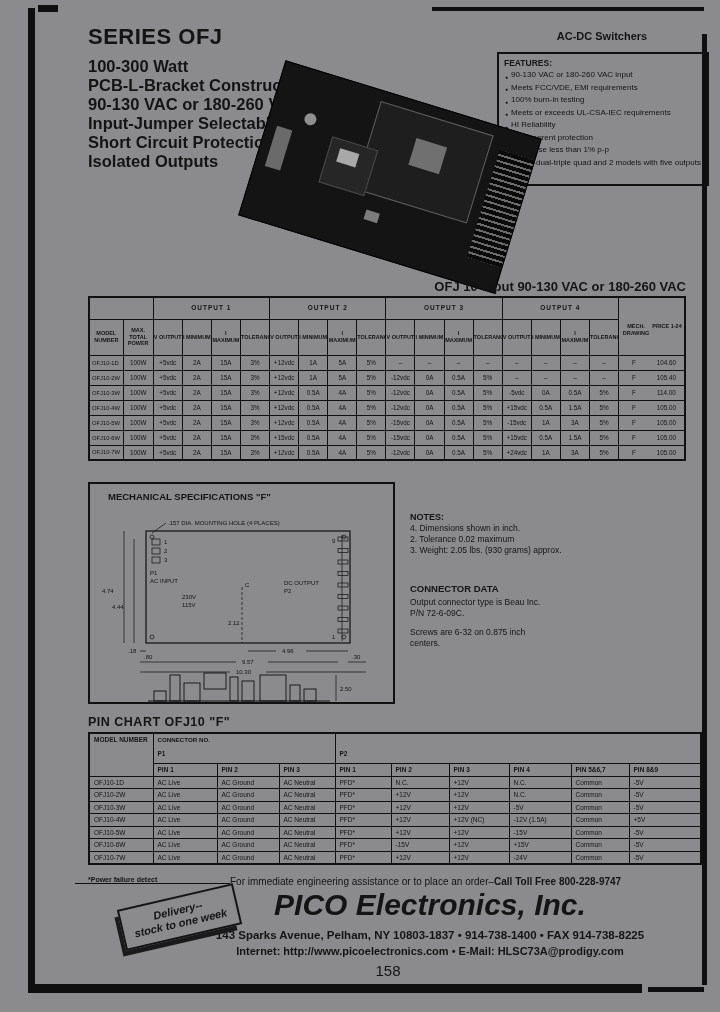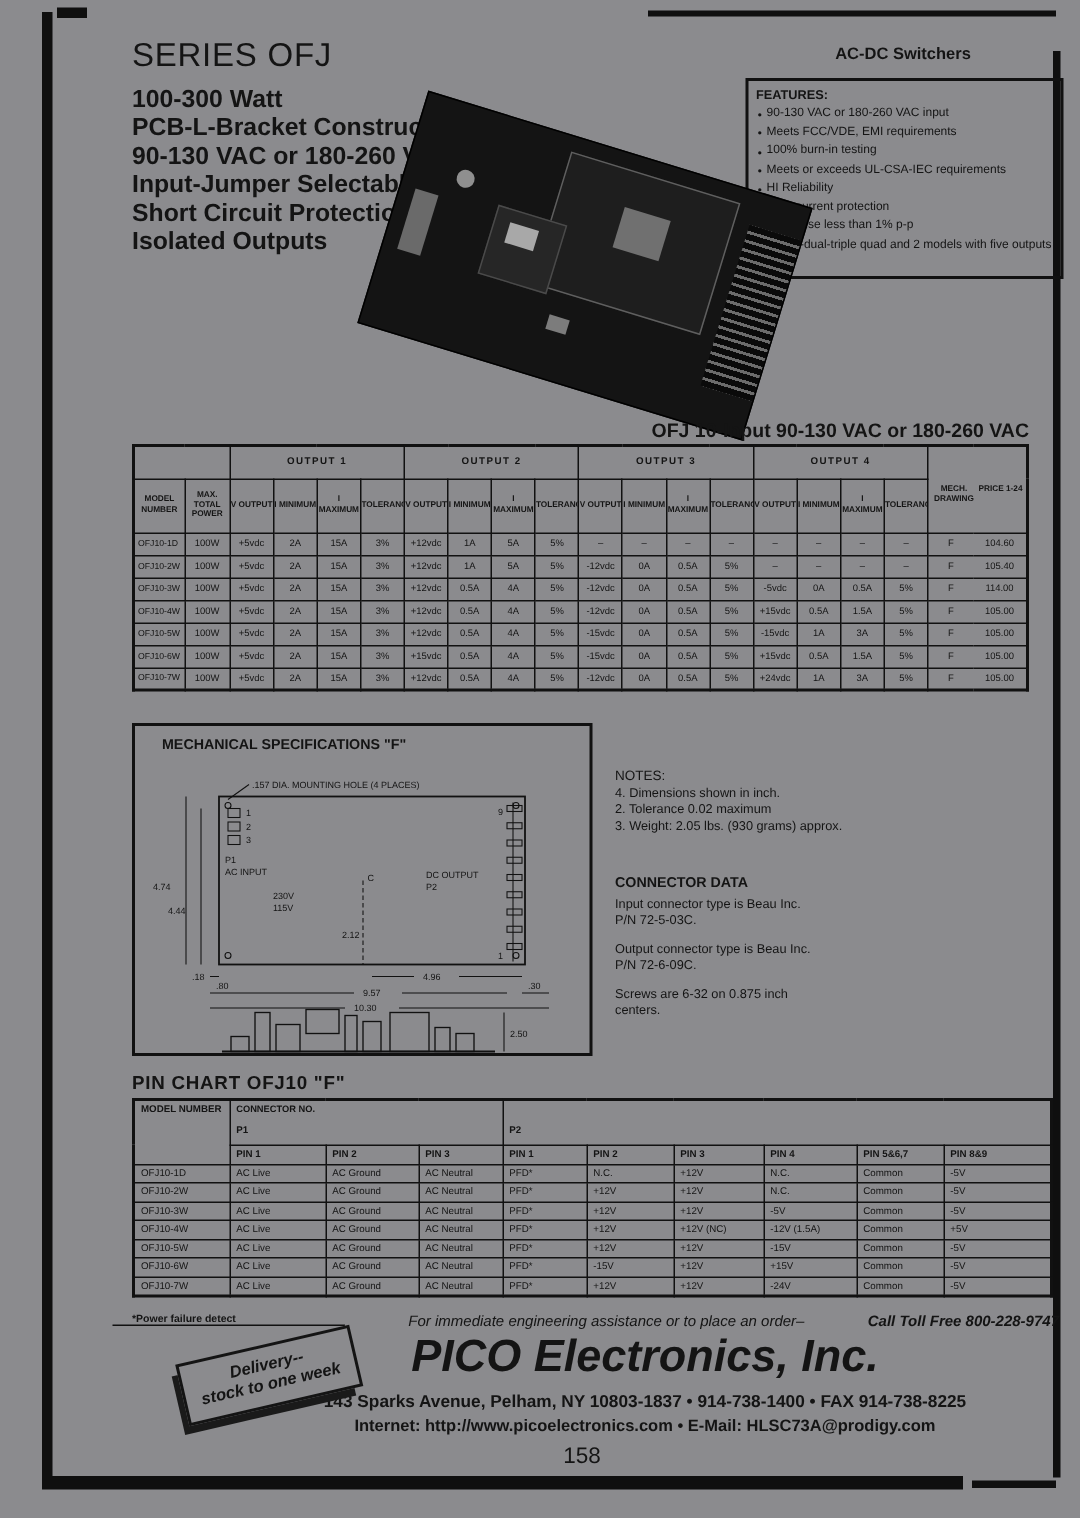--- a/index.html
+++ b/index.html
@@ -1,21 +1,21 @@
 <!DOCTYPE html>
 <html><head>
 <meta charset="utf-8">
 <style>
   *{box-sizing:border-box;}
   body{margin:0;background:#5e5e62;}
   .page{position:relative;width:720px;height:1012px;background:#8b8b8e;font-family:"Liberation Sans",sans-serif;color:#141414;overflow:hidden;}
   .frame{position:absolute;background:#0f0f0f;}
 
   
-  .series-title{position:absolute;left:88px;top:24px;font-size:22px;font-weight:normal;letter-spacing:.5px;}
+  .series-title{position:absolute;left:88px;top:24px;font-size:22px;font-weight:bold;letter-spacing:.5px;}
   .subtitle{position:absolute;left:88px;top:57px;font-size:16.5px;font-weight:bold;line-height:19px;}
   .acdc{position:absolute;left:495px;top:30px;width:214px;text-align:center;font-size:11px;font-weight:bold;}
   .features{position:absolute;left:497px;top:52px;width:212px;height:134px;border:2px solid #111;padding:4px 5px;}
   .features-heading{font-size:8.5px;font-weight:bold;margin-bottom:1px;}
   .feat{display:flex;font-size:8px;line-height:10px;align-items:center;}
   .feat-bullet{font-size:5px;margin:2.5px 3px 0 1px;flex:0 0 auto;}
 
   
   .photo{position:absolute;left:256px;top:96px;width:268px;height:162px;transform:rotate(17deg);background:#141414;border:1px solid #000;}
   .photo-sub{position:absolute;right:46px;top:10px;width:118px;height:92px;border:1px solid #5f5f5f;background:#1e1e1e;}
@@ -45,41 +45,41 @@
   .mech-title{font-size:9.5px;font-weight:bold;margin:7px 0 0 18px;}
   .mech-box svg{display:block;margin-top:1px;}
   .mech-box svg text{font-size:6px;fill:#141414;font-family:"Liberation Sans",sans-serif;}
   .ln{stroke:#111;fill:none;stroke-width:1.2;}
   .thin{stroke:#111;fill:none;stroke-width:.7;}
   .dash{stroke:#111;fill:none;stroke-width:.7;stroke-dasharray:3 2;}
   .comp{stroke:#111;fill:none;stroke-width:.9;}
 
   
   .notes{position:absolute;left:410px;top:512px;width:215px;}
-  .notes-heading{font-size:9px;font-weight:normal;margin-bottom:1px;}
+  .notes-heading{font-size:9px;font-weight:bold;margin-bottom:1px;}
   .note-line{font-size:8.5px;line-height:11px;}
   .connector{position:absolute;left:410px;top:583px;width:195px;}
   .connector-heading{font-size:9.5px;font-weight:bold;margin-bottom:3px;}
   .conn-para{font-size:8.5px;line-height:10.5px;margin-bottom:9px;white-space:pre-line;}
 
   
   .pin-title{position:absolute;left:88px;top:715px;font-size:12.5px;font-weight:bold;letter-spacing:.5px;}
   .pin-table{position:absolute;left:88px;top:732px;width:612px;border-collapse:collapse;table-layout:fixed;border:2px solid #111;}
   .pin-table th,.pin-table td{border:1px solid #111;text-align:left;padding:0 0 0 4px;font-size:6.5px;overflow:hidden;white-space:nowrap;}
   .pin-table th{font-weight:bold;}
   .pin-table th.pmodel{vertical-align:top;padding-top:2px;line-height:1.25;}
   .pin-table th.pgroup{height:30px;vertical-align:top;padding-top:2px;}
   .conn-label{font-size:6.2px;}
   .pnum{font-size:6.5px;margin-top:7px;}
   .pin-header-row th{height:13px;}
   .pin-table td{height:12.5px;}
   .pin-footnote{position:absolute;left:88px;top:876px;font-size:7px;font-weight:bold;}
 
   
-  .assist{position:absolute;left:75px;top:876px;width:631px;display:flex;font-size:10px;font-style:italic;justify-content:space-between;}
+  .assist{position:absolute;left:75px;top:876px;width:631px;display:flex;font-size:10px;}
   .assist-rule{flex:0 0 155px;border-top:1.5px solid #111;margin-top:7px;}
   .assist-text{white-space:nowrap;}
   .assist-bold{font-weight:bold;white-space:nowrap;}
   .company{position:absolute;left:150px;top:888px;width:560px;text-align:center;font-size:30px;font-weight:bold;font-style:italic;}
   .address{position:absolute;left:150px;top:929px;width:560px;text-align:center;font-size:11.5px;font-weight:bold;}
   .internet{position:absolute;left:150px;top:945px;width:560px;text-align:center;font-size:11px;font-weight:bold;}
   .pageno{position:absolute;left:56px;top:962px;width:664px;text-align:center;font-size:15px;}
   .stamp{position:absolute;left:120px;top:896px;transform:rotate(-13deg);border:2.5px solid #141414;padding:6px 10px;text-align:center;font-size:11px;font-weight:bold;font-style:italic;line-height:13px;box-shadow:-5px 6px 0 -1px #1a1a1a;background:#8b8b8e;}
 </style>
 </head>
@@ -466,22 +466,20 @@
     <div id="notes-list">
         <div class="note-line">4. Dimensions shown in inch.</div>
         <div class="note-line">2. Tolerance 0.02 maximum</div>
         <div class="note-line">3. Weight: 2.05 lbs. (930 grams) approx.</div>
       </div>
   </div>
 
   <div class="connector">
     <div class="connector-heading">CONNECTOR DATA</div>
     <div id="connector-paras">
-        <div class="conn-para">Input connector type is Beau Inc.
-P/N 72-5-03C.</div>
         <div class="conn-para">Output connector type is Beau Inc.
 P/N 72-6-09C.</div>
         <div class="conn-para">Screws are 6-32 on 0.875 inch
 centers.</div>
       </div>
   </div>
 
   <div class="pin-title">PIN CHART OFJ10 "F"</div>
   <table class="pin-table" id="pin-table">
       <colgroup>

